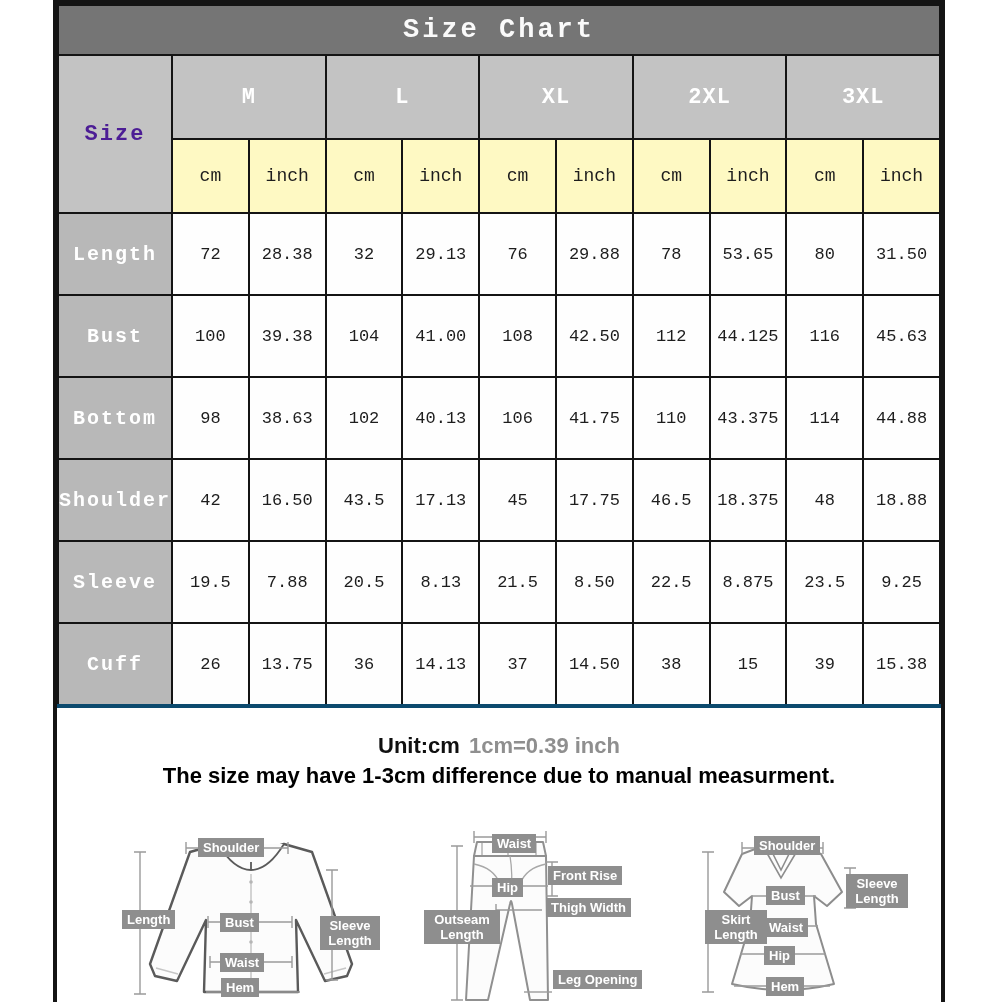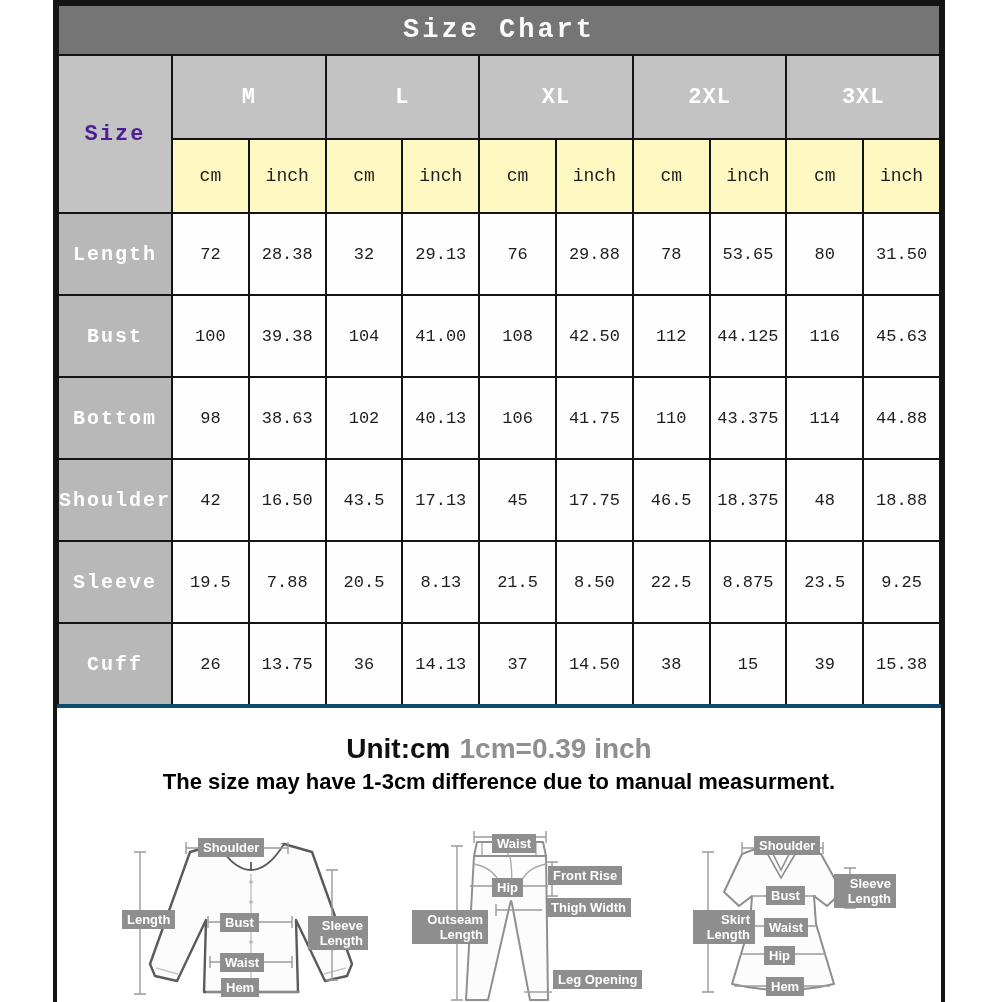--- a/index.html
+++ b/index.html
@@ -34,35 +34,35 @@
     background:#fef9c3;color:#1d1d1d;font-size:18px;height:72px;font-weight:400;
   }
   .row-label-cell{
     background:#b8b8b8;color:#ffffff;font-size:20px;font-weight:600;letter-spacing:2px;
   }
   td.val{
     background:#fefefe;color:#1d1d1d;font-size:17px;height:80px;font-weight:500;
   }
   
   .notes{position:absolute;left:0;right:0;top:729px;text-align:center;}
-  .note-line1{font-size:28px;font-weight:bold;color:#101010;}
+  .note-line1{font-size:22px;font-weight:bold;color:#101010;}
   .note-line1 .conv{color:#8f8f8f;margin-left:9px;font-weight:bold;}
   .note-line2{font-size:22px;font-weight:bold;color:#000000;margin-top:4px;letter-spacing:0px;}
   
   .diagrams{position:absolute;top:818px;left:0;width:884px;height:184px;}
   .diag{position:absolute;top:0;height:180px;}
   .diag-shirt{left:63px;width:280px;}
   .diag-pants{left:343px;width:280px;}
   .diag-dress{left:623px;width:260px;}
   .diag svg{position:absolute;left:0;top:0;}
   .badge{
     position:absolute;background:#8e8e8e;color:#ffffff;
     font-size:13px;font-weight:bold;line-height:15px;padding:2px 5px;white-space:nowrap;
   }
-  .badge.wrap{white-space:normal;text-align:right;}
+  .badge.wrap{white-space:normal;text-align:center;margin-left:12px;}
 </style>
 </head>
 <body>
 
 <div class="frame">
 
   <table class="size-table">
     <colgroup>
       <col style="width:114px">
       <col>

